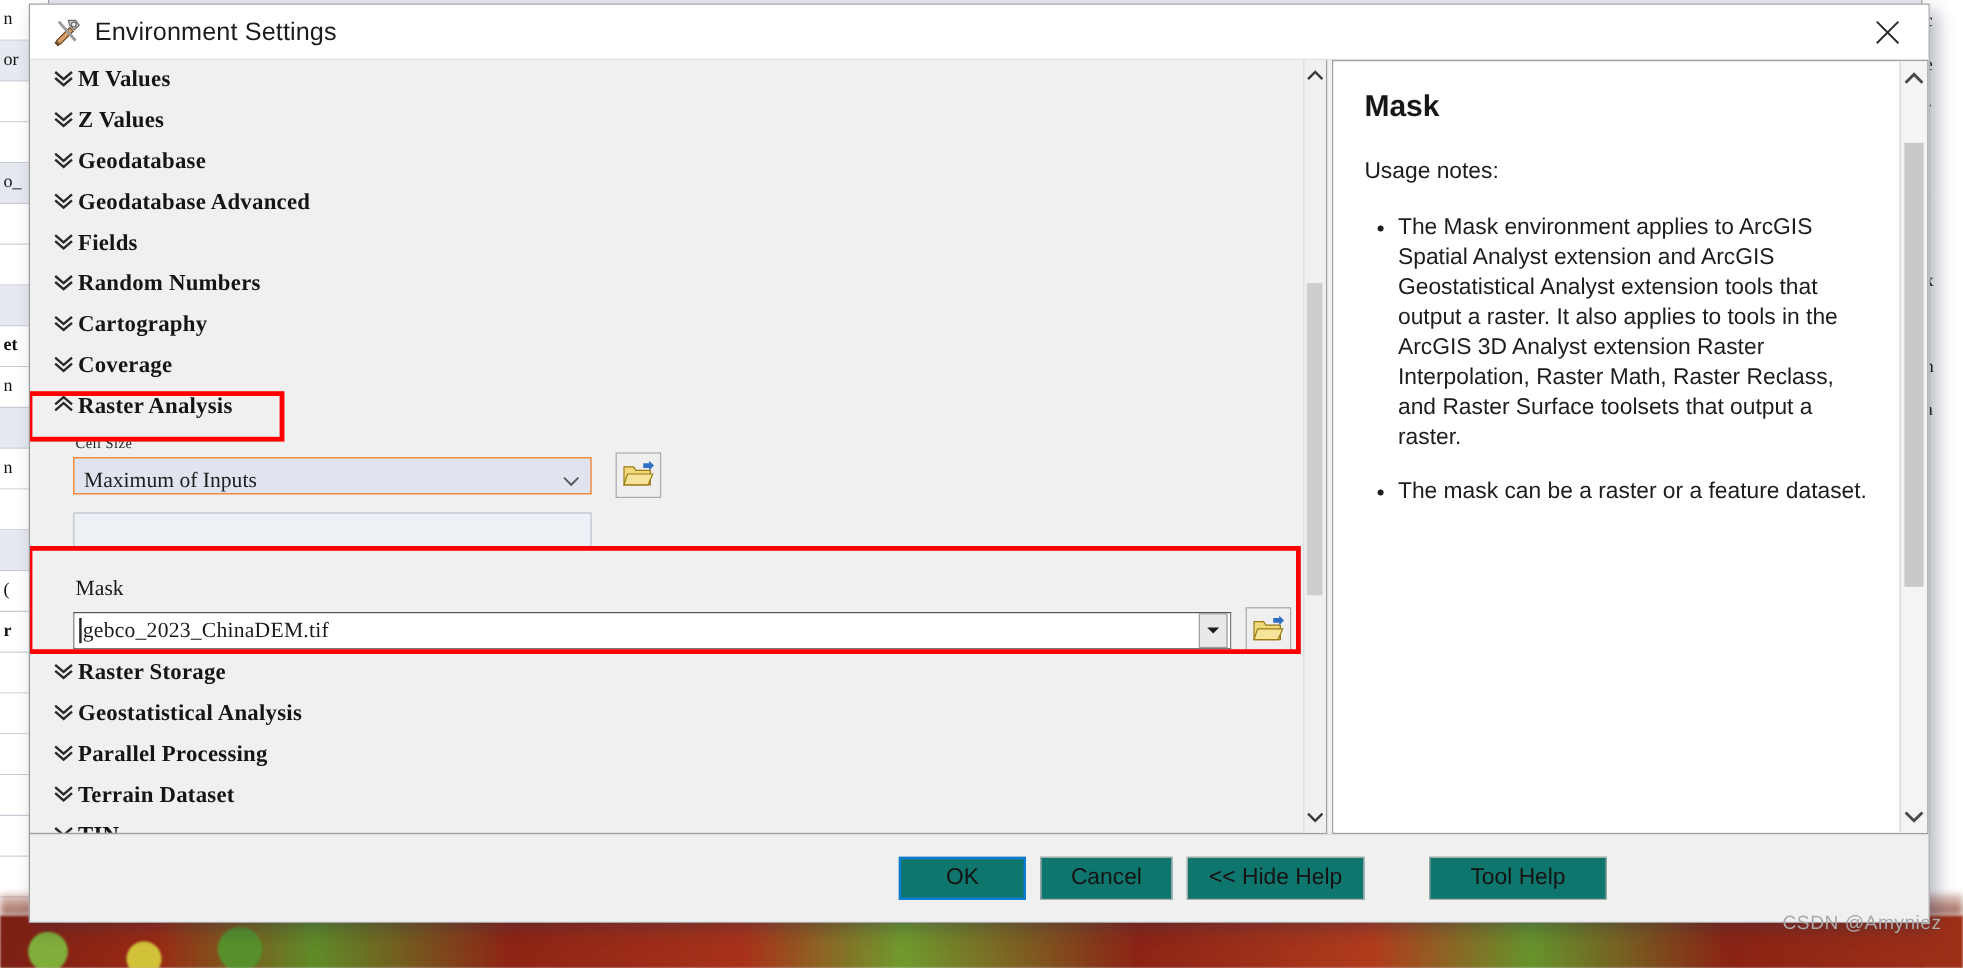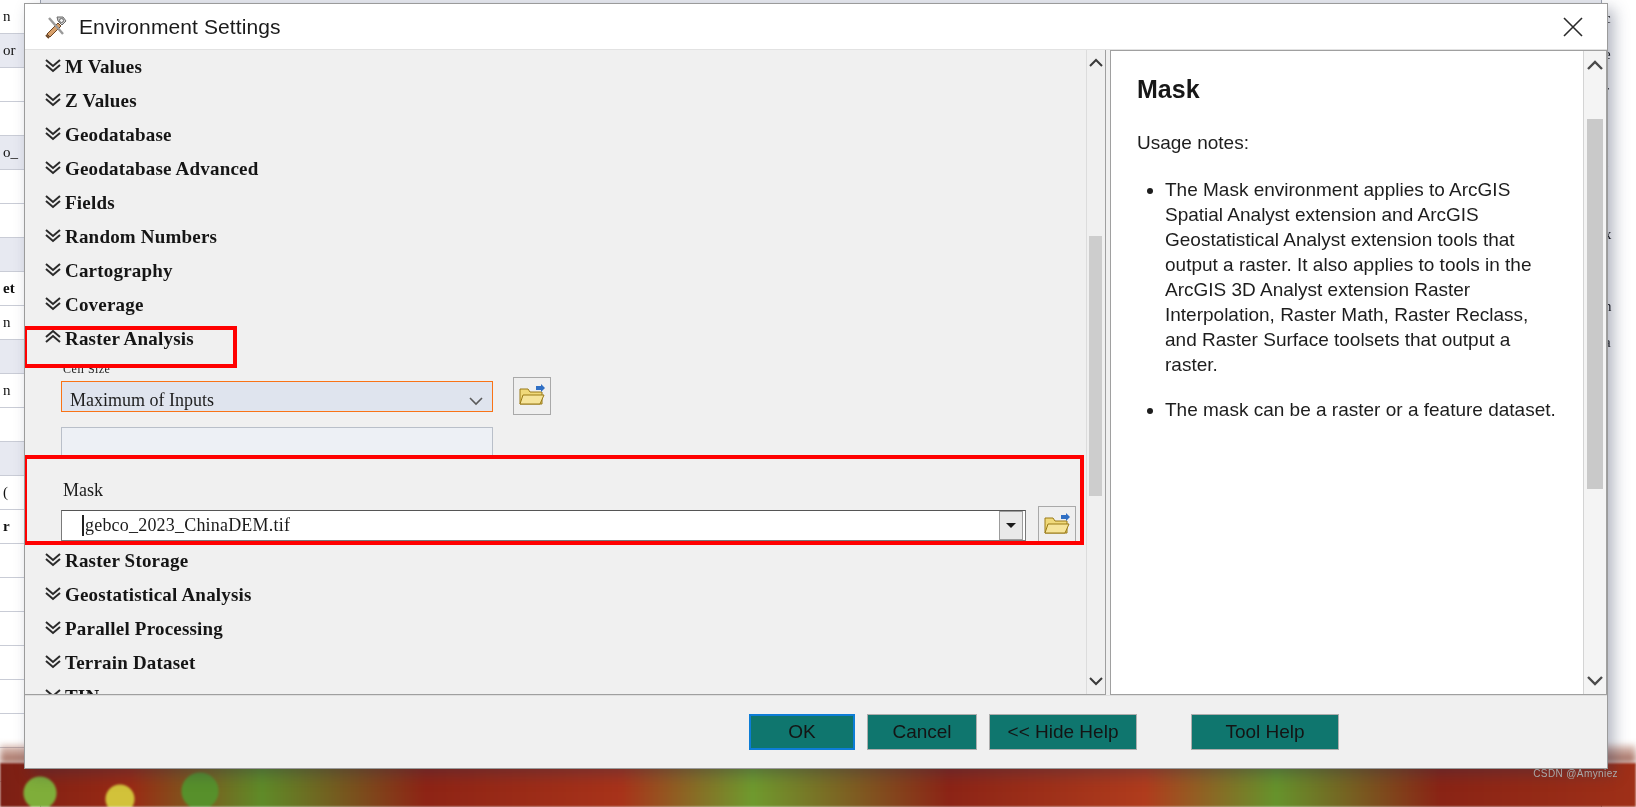--- a/index.html
+++ b/index.html
@@ -134,21 +134,21 @@
 
   .mask-wrap { margin-top: 22px; padding-left: 0; }
   .mask-label {
     font-family: "Liberation Serif", serif; font-size: 18px; color: #1a1a1a;
     margin-left: 2px; margin-bottom: 5px;
   }
   .mask-row { display: flex; align-items: center; }
   .mask-input {
     width: 965px; height: 31px; background: #ffffff;
     border: 1px solid #7a7a7a; border-top-color: #555;
-    display: flex; align-items: center; box-sizing: border-box; padding-left: 16px;
+    display: flex; align-items: center; box-sizing: border-box;
   }
   .mask-input .caretbar {
     width: 2px; height: 21px; background: #222; margin: 0 0 0 4px; flex: 0 0 2px;
   }
   .mask-input .mval {
     font-family: "Liberation Serif", serif; font-size: 18px; color: #1b1b1b;
     padding-left: 1px; flex: 1 1 auto; letter-spacing: .2px;
   }
   .mask-input .ddbtn {
     width: 22px; height: 27px; flex: 0 0 22px; margin-right: 2px;
@@ -221,21 +221,21 @@
     margin-right: 12px; box-sizing: border-box; cursor: default;
   }
   .btn.ok { width: 106px; border: 2px solid #0d7dd6; }
   .btn.cancel { width: 110px; }
   .btn.hidehelp { width: 148px; }
   .btn.toolhelp { width: 148px; margin-left: 42px; }
 
   
   #watermark {
     position: absolute; right: 18px; bottom: 28px;
-    font-size: 10px; color: #a9a9a9; font-family: "Liberation Sans", sans-serif;
+    font-size: 16px; color: #a9a9a9; font-family: "Liberation Sans", sans-serif;
     letter-spacing: .4px;
     margin-top: 24px;
   }
 </style>
 </head>
 <body>
 
 <div id="bg-layer">
   <div class="bg-table-left" id="bg-left">
       <div class="bg-row">n</div>

